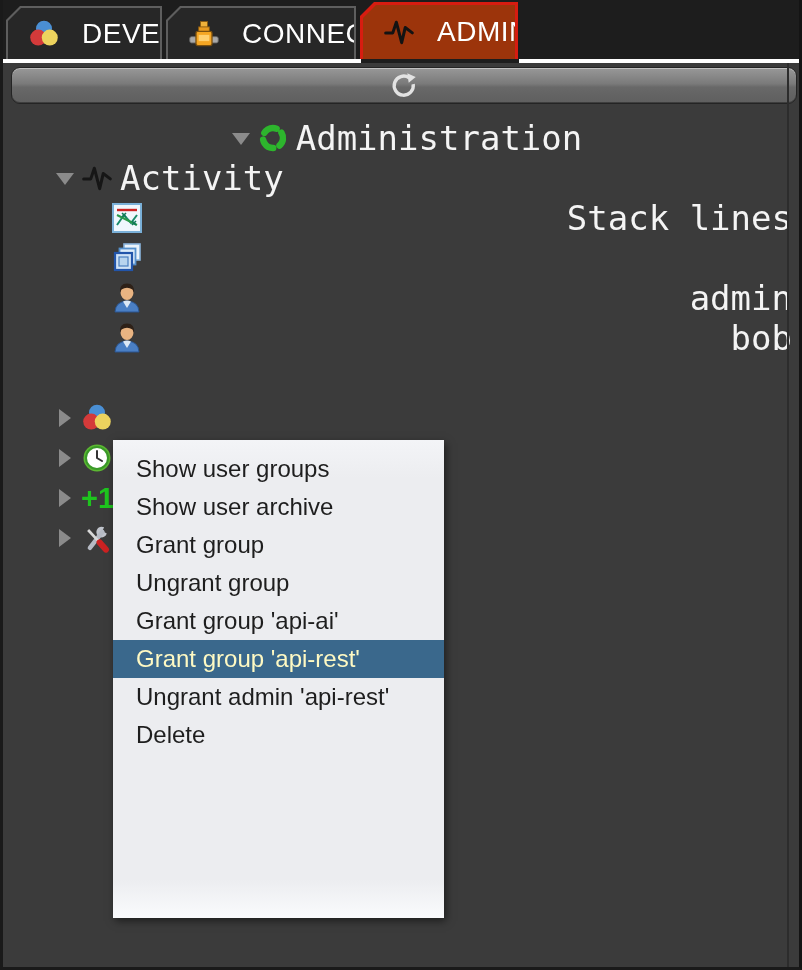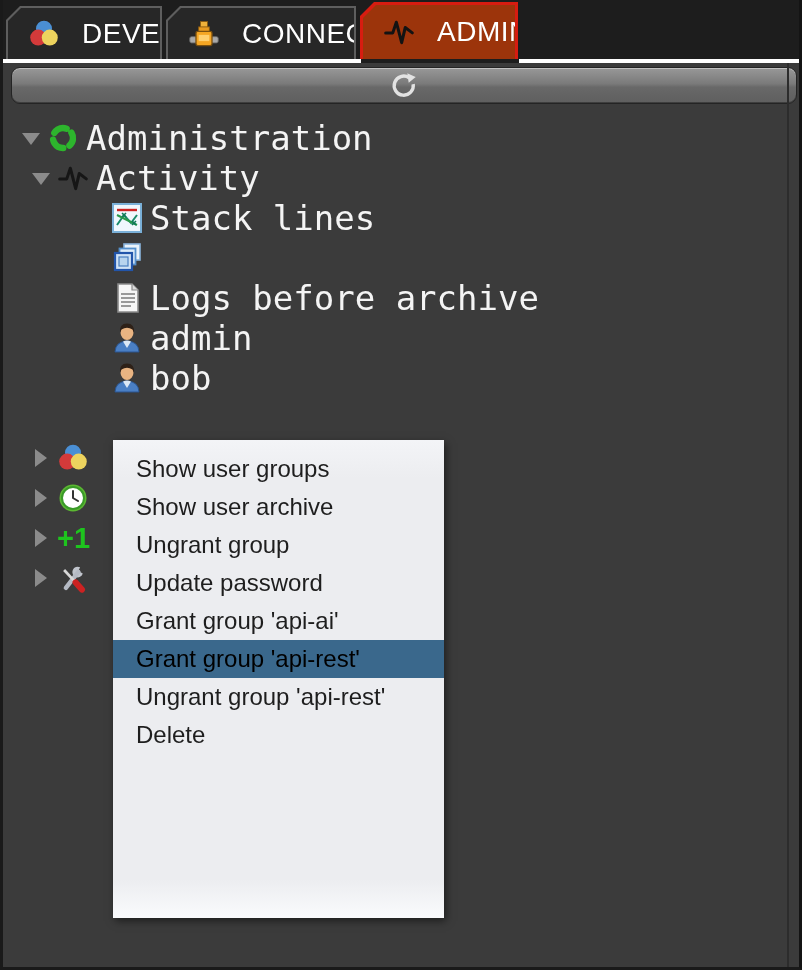--- a/index.html
+++ b/index.html
@@ -33,42 +33,42 @@
     position:absolute; left:8px; top:67px; width:786px; height:37px;
     border-radius:9px; border:1px solid #242424;
     background: linear-gradient(#989898 0%, #7a7a7a 45%, #686868 55%, #5f5f5f 100%);
     box-shadow: inset 0 1px 0 rgba(255,255,255,.4), inset 0 -1px 0 rgba(0,0,0,.35);
     display:flex; align-items:center; justify-content:center;
   }
   
   .tree { position:absolute; left:0; top:118px; width:789px;
           font-family:"DejaVu Sans Mono", monospace; font-size:34px; color:#f4f4f4; }
   .trow { height:40px; display:flex; align-items:center; white-space:nowrap; }
-  .trow.lvl0 { padding-left:18px; }
-  .trow.lvl1 { padding-left:28px; }
-  .trow.lvl2 { padding-left:108px; }
+  .trow.lvl0 { padding-left:18px;justify-content:center; }
+  .trow.lvl1 { padding-left:52px; }
+  .trow.lvl2 { padding-left:108px;justify-content:space-between; }
   .trow.spacer { }
   .expander { width:20px; height:20px; margin-right:6px; flex:0 0 auto; position:relative; }
   .expander.open::before { content:""; position:absolute; left:1px; top:5px;
       border-left:9px solid transparent; border-right:9px solid transparent; border-top:12px solid #8b8b8b; }
   .expander.closed::before { content:""; position:absolute; left:4px; top:1px;
       border-top:9px solid transparent; border-bottom:9px solid transparent; border-left:12px solid #8b8b8b; }
   .ticon { width:32px; height:32px; margin-right:7px; flex:0 0 auto; }
   .plus-one { font-family:"Liberation Sans",sans-serif; font-weight:bold; font-size:29px; color:#1ec41e;
               width:40px; margin-right:2px; flex:0 0 auto; }
   
   .ctx-menu {
     position:absolute; left:110px; top:440px; width:331px; height:478px; z-index:10;
     background: linear-gradient(#f3f4f7 0%, #ecedf0 8%, #ecedf0 92%, #fafbfd 100%);
     box-shadow: 2px 3px 8px rgba(0,0,0,.5);
     padding: 10px 0 21px 0;
     font-size:24px; color:#1e1e1e;
   }
   .ctx-item { height:38px; line-height:38px; padding-left:23px; white-space:nowrap; }
-  .ctx-item.hl { background:#3a688c; color:#000000; }
+  .ctx-item.hl { background:#3a688c; color:#fef9c3; }
   
   .edge-line { position:absolute; top:63px; bottom:0; right:10px; width:2px; background:#2c2c2c; }
 </style>
 </head>
 <body>
 
 <div id="app">
 
   <div class="tabbar">
     <div class="tab plain" style="left:3px; width:156px;">
@@ -146,28 +146,20 @@
 
     <div class="trow lvl2">
       <svg class="ticon" viewBox="0 0 32 32">
         <rect x="13" y="2" width="16" height="16" fill="#eaf3fb" stroke="#8ab4dd" stroke-width="1.6"></rect>
         <rect x="8.5" y="6.5" width="16" height="16" fill="#dcecf9" stroke="#5590cc" stroke-width="1.8"></rect>
         <rect x="4" y="11" width="17" height="17" fill="#cfe2f5" stroke="#2255aa" stroke-width="2.2"></rect>
         <rect x="8" y="15" width="9" height="9" fill="#b8d4ee" stroke="#4a7fc0" stroke-width="1.2"></rect>
       </svg>
     </div>
 
-    <div class="trow lvl2">
-      <svg class="ticon" viewBox="0 0 32 32">
-        <path d="M7 2 H21 L27 8 V30 H7 Z" fill="#f6f6f6" stroke="#8a8a8a" stroke-width="1.6"></path>
-        <path d="M21 2 L21 8 L27 8" fill="#dcdcdc" stroke="#8a8a8a" stroke-width="1.2"></path>
-        <path d="M10 12 H24 M10 16 H24 M10 20 H24 M10 24 H20" stroke="#9a9a9a" stroke-width="1.8"></path>
-      </svg>
-      <span>Logs before archive</span>
-    </div>
 
 
     <div class="trow lvl2">
       <svg class="ticon" viewBox="0 0 32 32">
         <ellipse cx="16" cy="10.5" rx="6.5" ry="7.5" fill="#e9b482"></ellipse>
         <path d="M9 11 Q8 1.5 16 1.5 Q24 1.5 23 11 L21.5 7.5 Q16 4 10.5 7.5 Z" fill="#2e2118"></path>
         <path d="M4 30 Q4.5 19.5 16 19 Q27.5 19.5 28 30 Z" fill="#4a7fc4" stroke="#2a5590" stroke-width="1"></path>
         <path d="M12 19.5 L16 26 L20 19.5 Q16 17.5 12 19.5 Z" fill="#dce8f5"></path>
       </svg>
       <span>admin</span>
@@ -215,22 +207,22 @@
         <line x1="24" y1="11" x2="10" y2="29" stroke="#b5bac4" stroke-width="5" stroke-linecap="round"></line>
         <line x1="8" y1="9" x2="22" y2="24" stroke="#d8d8d8" stroke-width="3"></line>
         <line x1="21" y1="23" x2="28" y2="31" stroke="#cc2222" stroke-width="7" stroke-linecap="round"></line>
       </svg>
     </div>
   </div>
 
   <div class="ctx-menu">
     <div class="ctx-item">Show user groups</div>
     <div class="ctx-item">Show user archive</div>
+    <div class="ctx-item">Grant group</div>
     <div class="ctx-item">Ungrant group</div>
-    <div class="ctx-item">Update password</div>
     <div class="ctx-item">Grant group 'api-ai'</div>
     <div class="ctx-item hl">Grant group 'api-rest'</div>
-    <div class="ctx-item">Ungrant group 'api-rest'</div>
+    <div class="ctx-item">Ungrant admin 'api-rest'</div>
     <div class="ctx-item">Delete</div>
   </div>
 
   <div class="edge-line"></div>
 </div>
 
 </body></html>

